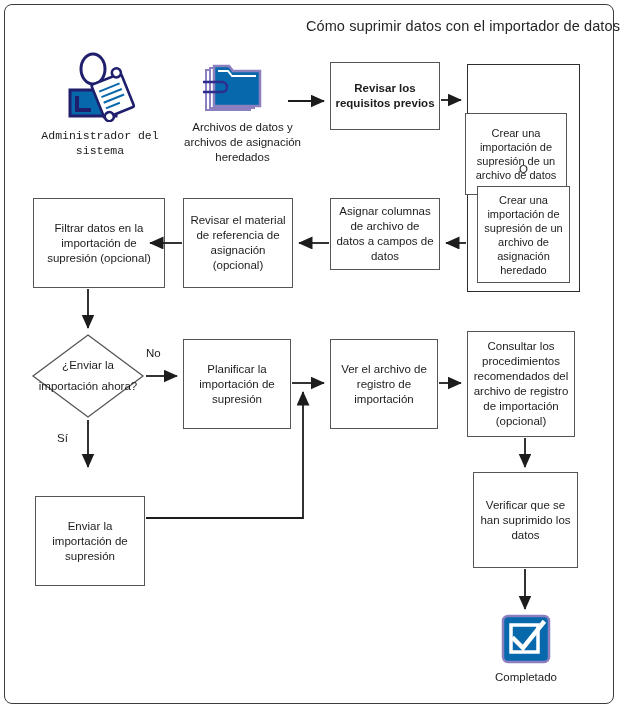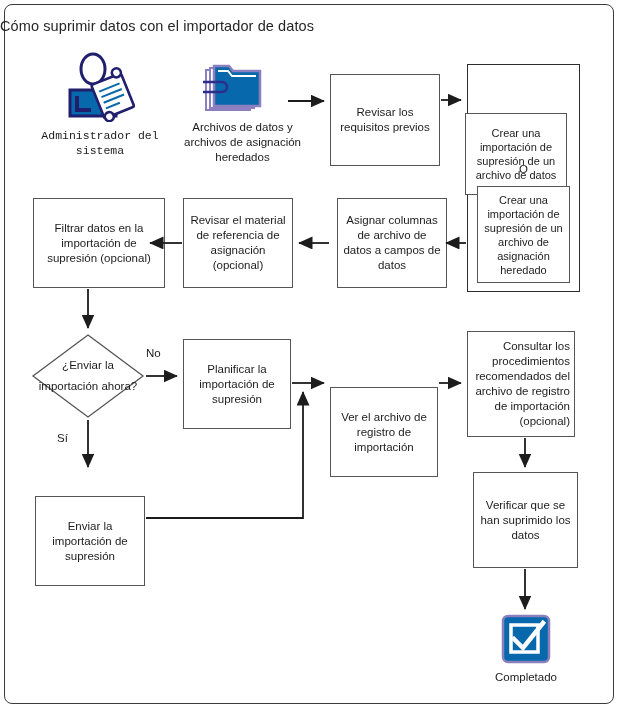--- a/index.html
+++ b/index.html
@@ -28,21 +28,21 @@
     border: 1.5px solid #3c3c3c;
     border-radius: 8px;
     box-sizing: border-box;
     background: #ffffff;
   }
   #title {
     position: absolute;
     left: 0;
     top: 18px;
     width: 620px;
-    text-align: left;
+    text-align: right;
     font-size: 14.5px;
     color: #262626;
     letter-spacing: 0.1px;
   }
   .node {
     position: absolute;
     box-sizing: border-box;
     border: 1.3px solid #555555;
     background: #ffffff;
     display: flex;
@@ -165,48 +165,48 @@
 
       <path d="M3 22 L22 22 A5 5 0 0 1 22 32 L3 32" fill="none" stroke="#2D2D8C" stroke-width="2.4"></path>
     </svg>
   </div>
   <div class="caption" style="left:175px; top:120px; width:135px;">
     <span>Archivos de datos</span>
     <span>y archivos de</span>
     <span>asignación heredados</span>
   </div>
 
-  <div class="node" style="left:330px; top:74px; width:110px; height:92px;">Revisar los requisitos previos</div>
+  <div class="node" style="left:330px; top:62px; width:110px; height:68px;font-weight:bold;">Revisar los requisitos previos</div>
 
   <div class="group-box" style="left:467px; top:64px; width:113px; height:228px;"></div>
   <div class="inner-node" style="left:465px; top:73px; width:102px; height:82px;margin-top:40px;">Crear una importación de supresión de un archivo de datos</div>
   <div class="or-label" style="left:477px; top:163px; width:93px;">O</div>
   <div class="inner-node" style="left:477px; top:186px; width:93px; height:97px;">Crear una importación de supresión de un archivo de asignación heredado</div>
 
-  <div class="node" style="left:337px; top:198px; width:110px; height:90px;">Asignar columnas de archivo de datos a campos de datos</div>
+  <div class="node" style="left:330px; top:198px; width:110px; height:72px;">Asignar columnas de archivo de datos a campos de datos</div>
 
   <div class="node" style="left:183px; top:198px; width:110px; height:90px;">Revisar el material de referencia de asignación (opcional)</div>
 
   <div class="node" style="left:33px; top:198px; width:132px; height:90px;">Filtrar datos en la importación de supresión (opcional)</div>
 
   <div class="diamond-wrap" style="left:31px; top:333px; width:114px; height:86px;">
     <svg width="114" height="86" viewBox="0 0 114 86">
       <polygon points="57,2 112,43 57,84 2,43" fill="#ffffff" stroke="#555555" stroke-width="1.3"></polygon>
     </svg>
     <div class="diamond-text">¿Enviar la importación ahora?</div>
   </div>
 
   <div class="edge-label" style="left:146px; top:347px;text-align:right;">No</div>
   <div class="edge-label" style="left:57px; top:432px;">Sí</div>
 
   <div class="node" style="left:183px; top:339px; width:108px; height:90px;">Planificar la importación de supresión</div>
 
-  <div class="node" style="left:330px; top:339px; width:108px; height:90px;margin-top:48px;">Ver el archivo de registro de importación</div>
-
-  <div class="node" style="left:467px; top:331px; width:108px; height:106px;text-align:right;">Consultar los procedimientos recomendados del archivo de registro de importación (opcional)</div>
+  <div class="node" style="left:330px; top:339px; width:108px; height:90px;">Ver el archivo de registro de importación</div>
+
+  <div class="node" style="left:467px; top:331px; width:108px; height:106px;">Consultar los procedimientos recomendados del archivo de registro de importación (opcional)</div>
 
   <div class="node" style="left:35px; top:496px; width:110px; height:90px;">Enviar la importación de supresión</div>
 
   <div class="node" style="left:473px; top:472px; width:105px; height:96px;">Verificar que se han suprimido los datos</div>
 
   <div class="icon-box" style="left:501px; top:614px; width:50px; height:50px;">
     <svg width="50" height="50" viewBox="0 0 50 50">
       <rect x="2" y="2" width="46" height="46" rx="5" fill="#0868AC" stroke="#8C7FC0" stroke-width="2.5"></rect>
       <rect x="10" y="11" width="27" height="27" fill="none" stroke="#ffffff" stroke-width="3.5"></rect>
       <path d="M13 25 L22 34 L42 9" fill="none" stroke="#ffffff" stroke-width="4.5" stroke-linecap="square"></path>

